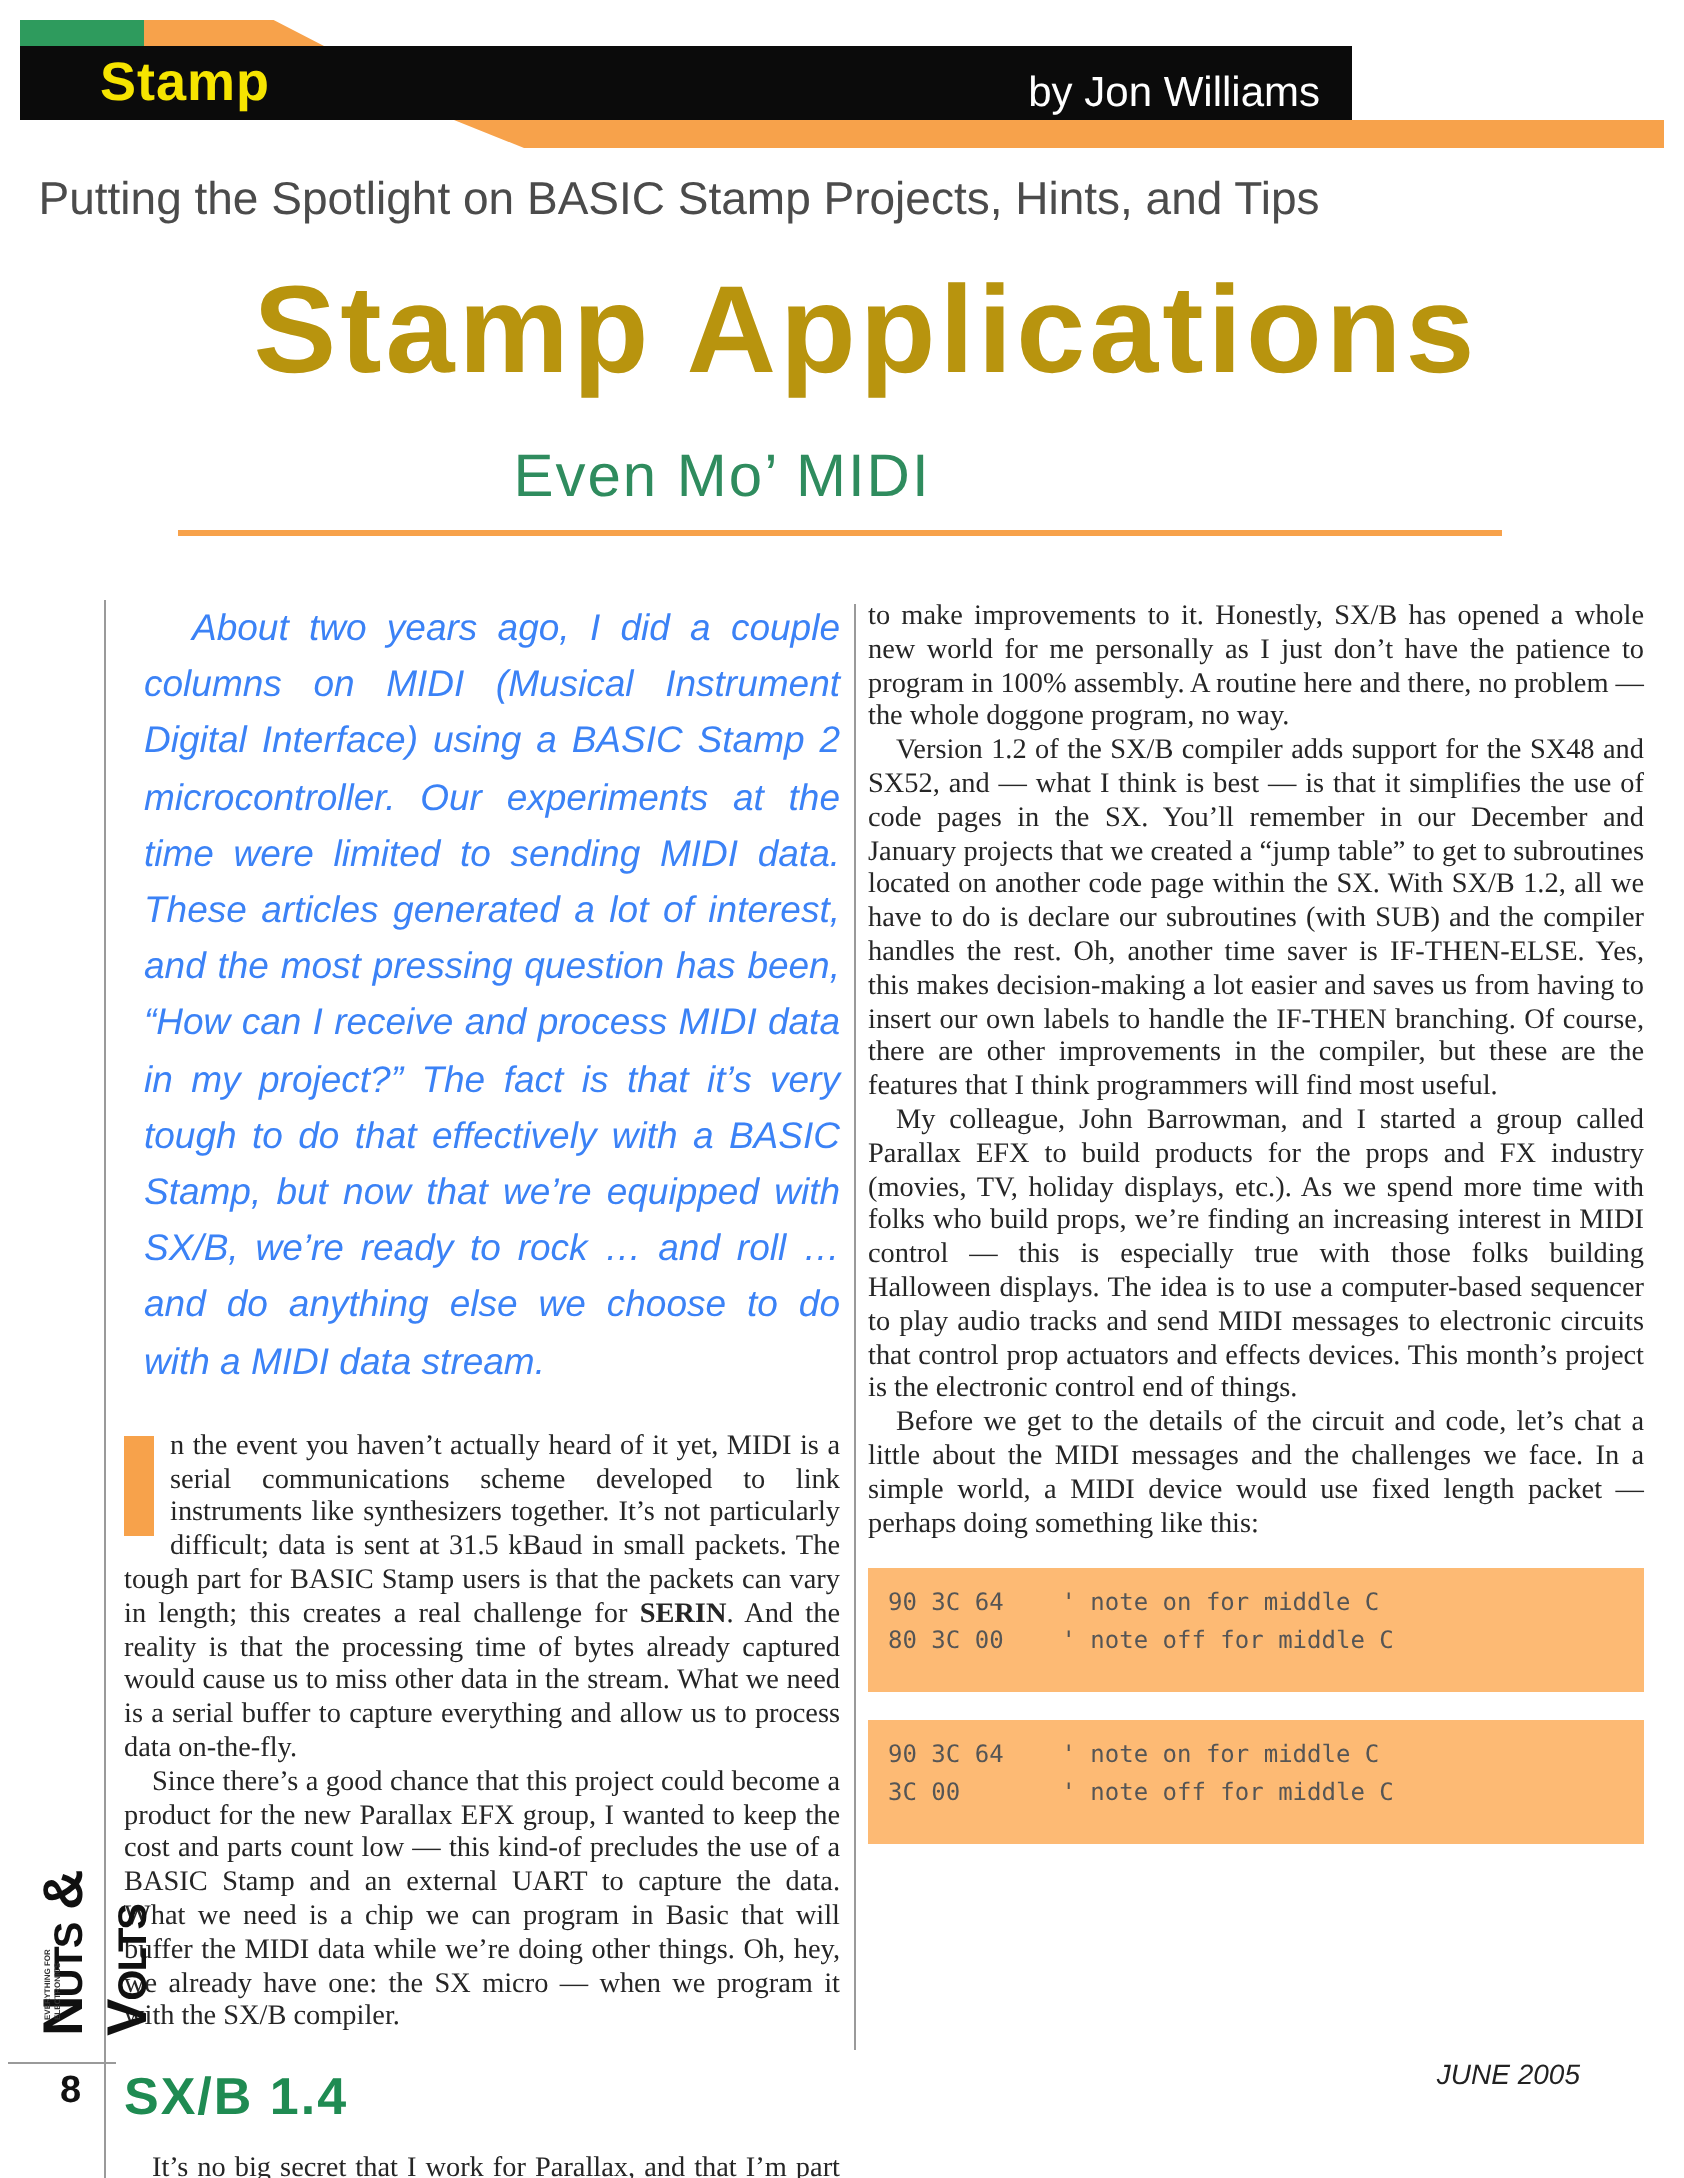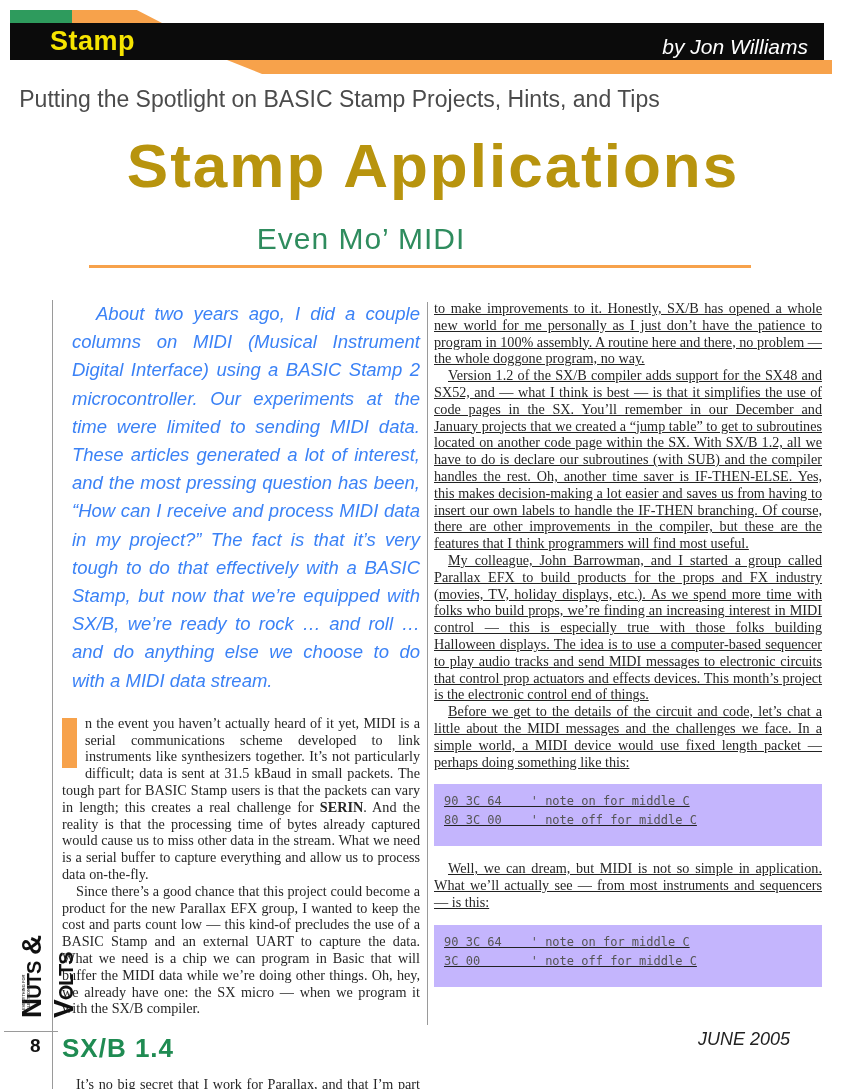--- a/index.html
+++ b/index.html
@@ -3,25 +3,25 @@
 <meta charset="utf-8">
 <style>
   html,body{margin:0;padding:0;background:#ffffff;}
   .page{position:relative;width:842px;height:1089px;background:#ffffff;overflow:hidden;
         font-family:"Liberation Serif",serif;color:#222;}
 
   
   .hdr-green{position:absolute;left:10px;top:10px;width:62px;height:13px;background:#2E9B5D;}
   .hdr-orangetab{position:absolute;left:72px;top:10px;width:90px;height:13px;background:#F7A24B;
         clip-path:polygon(0 0,72% 0,100% 100%,0 100%);}
-  .hdr-bar{position:absolute;left:10px;top:23px;width:814px;height:37px;background:#0b0b0b;
+  .hdr-bar{position:absolute;left:10px;top:23px;width:666px;height:37px;background:#0b0b0b;
         display:flex;align-items:center;justify-content:space-between;}
   .hdr-stamp{font-family:"Liberation Sans",sans-serif;font-weight:bold;font-size:27px;
         color:#F6E400;padding-left:40px;letter-spacing:.5px;}
-  .hdr-byline{font-family:"Liberation Sans",sans-serif;font-style:italic;font-size:21px;
+  .hdr-byline{font-family:"Liberation Sans",sans-serif;font-size:21px;
         color:#ffffff;padding-right:16px;font-weight:300;margin-top:10px;}
   .hdr-understrip{position:absolute;left:227px;top:60px;width:605px;height:14px;background:#F7A24B;
         clip-path:polygon(0 0,100% 0,100% 100%,35px 100%);}
 
   
   .tagline{position:absolute;left:0;top:86px;width:679px;text-align:center;
         font-family:"Liberation Sans",sans-serif;font-size:23px;color:#4b4b4b;font-weight:400;}
   .title{position:absolute;left:0;top:118px;width:842px;text-align:center;margin:12px;
         font-family:"Liberation Sans",sans-serif;font-weight:bold;font-size:62px;
         letter-spacing:2px;color:#B8940E;}
@@ -31,47 +31,47 @@
   .title-rule{position:absolute;left:89px;top:265px;width:662px;height:3px;background:#F7A24B;}
 
   
   .vline-left{position:absolute;left:52px;top:300px;width:1px;height:789px;background:#9a9a9a;}
   .vline-mid{position:absolute;left:427px;top:302px;width:1px;height:723px;background:#9a9a9a;}
   .foot-rule{position:absolute;left:4px;top:1031px;width:54px;height:1px;background:#9a9a9a;}
 
   
   .col{position:absolute;top:300px;text-align:justify;}
   .col-left{left:62px;width:358px;}
-  .col-right{left:434px;width:388px;text-decoration:underline;}
+  .col-right{left:434px;width:388px;}
   .intro{margin:0 0 20px 0;padding-left:10px;font-family:"Liberation Sans",sans-serif;
         font-style:italic;font-size:18.5px;line-height:28.2px;color:#3b82f6;text-indent:24px;}
   p.body{margin:0;font-size:14.2px;line-height:16.8px;color:#262626;text-indent:14px;}
   p.body.nodent{text-indent:0;}
   .dropcap{display:block;float:left;width:15px;height:50px;margin:3px 8px 0 0;
         background:#F7A24B;color:#F7A24B;overflow:hidden;font-size:8px;}
   h2.heading{margin:16px 0 12px 0;font-family:"Liberation Sans",sans-serif;font-weight:bold;
         font-size:26px;color:#1F8B52;letter-spacing:1px;text-align:left;}
-  .codeblock{margin:14px 0;background:#c4b5fd;color:#555;white-space:pre;
+  .codeblock{margin:14px 0;background:#fdba74;color:#555;white-space:pre;
         font-family:"DejaVu Sans Mono",monospace;font-size:12px;line-height:19px;
         padding:8px 4px 16px 10px;text-align:left;}
 
   
   .nv-logo{position:absolute;left:16px;top:872px;height:146px;
         writing-mode:vertical-rl;transform:rotate(180deg);
         font-family:"Liberation Sans",sans-serif;font-weight:bold;font-size:28px;
         font-variant:small-caps;letter-spacing:-1px;color:#101010;}
   .nv-tagline{position:absolute;left:21px;top:948px;height:62px;
         writing-mode:vertical-rl;transform:rotate(180deg);
         font-family:"Liberation Sans",sans-serif;font-weight:bold;font-size:4px;color:#333;}
 
   
   .page-num{position:absolute;left:30px;top:1035px;font-family:"Liberation Sans",sans-serif;
         font-weight:bold;font-size:19px;color:#111;}
   .issue-date{position:absolute;right:52px;top:1029px;font-family:"Liberation Sans",sans-serif;
-        font-style:italic;font-size:18px;color:#222;font-weight:500;}
+        font-style:italic;font-size:14px;color:#222;font-weight:500;}
 </style>
 </head>
 <body>
 
 <div class="page">
 
   <div class="hdr-green"></div>
   <div class="hdr-orangetab"></div>
   <div class="hdr-bar">
     <span class="hdr-stamp">Stamp</span>
@@ -96,21 +96,20 @@
     <p class="body">It’s no big secret that I work for Parallax, and that I’m part of the SX/B team — still, I’m very proud that the company has provided this product at no charge, and continues</p>
   </div>
 
   <div class="col col-right">
     <p class="body nodent">to make improvements to it. Honestly, SX/B has opened a whole new world for me personally as I just don’t have the patience to program in 100% assembly. A routine here and there, no problem — the whole doggone program, no way.</p>
     <p class="body">Version 1.2 of the SX/B compiler adds support for the SX48 and SX52, and — what I think is best — is that it simplifies the use of code pages in the SX. You’ll remember in our December and January projects that we created a “jump table” to get to subroutines located on another code page within the SX. With SX/B 1.2, all we have to do is declare our subroutines (with SUB) and the compiler handles the rest. Oh, another time saver is IF-THEN-ELSE. Yes, this makes decision-making a lot easier and saves us from having to insert our own labels to handle the IF-THEN branching. Of course, there are other improvements in the compiler, but these are the features that I think programmers will find most useful.</p>
     <p class="body">My colleague, John Barrowman, and I started a group called Parallax EFX to build products for the props and FX industry (movies, TV, holiday displays, etc.). As we spend more time with folks who build props, we’re finding an increasing interest in MIDI control — this is especially true with those folks building Halloween displays. The idea is to use a computer-based sequencer to play audio tracks and send MIDI messages to electronic circuits that control prop actuators and effects devices. This month’s project is the electronic control end of things.</p>
     <p class="body">Before we get to the details of the circuit and code, let’s chat a little about the MIDI messages and the challenges we face. In a simple world, a MIDI device would use fixed length packet — perhaps doing something like this:</p>
     <div class="codeblock">90 3C 64    ' note on for middle C
 80 3C 00    ' note off for middle C</div>
-    <p class="body">Well, we can dream, but MIDI is not so simple in application. What we’ll actually see — from most instruments and sequencers — is this:</p>
     <div class="codeblock">90 3C 64    ' note on for middle C
 3C 00       ' note off for middle C</div>
   </div>
 
   <div class="nv-logo">Nuts &amp; Volts</div>
   <div class="nv-tagline">EVERYTHING FOR ELECTRONICS</div>
 
   <div class="page-num">8</div>
   <div class="issue-date">JUNE 2005</div>
 

